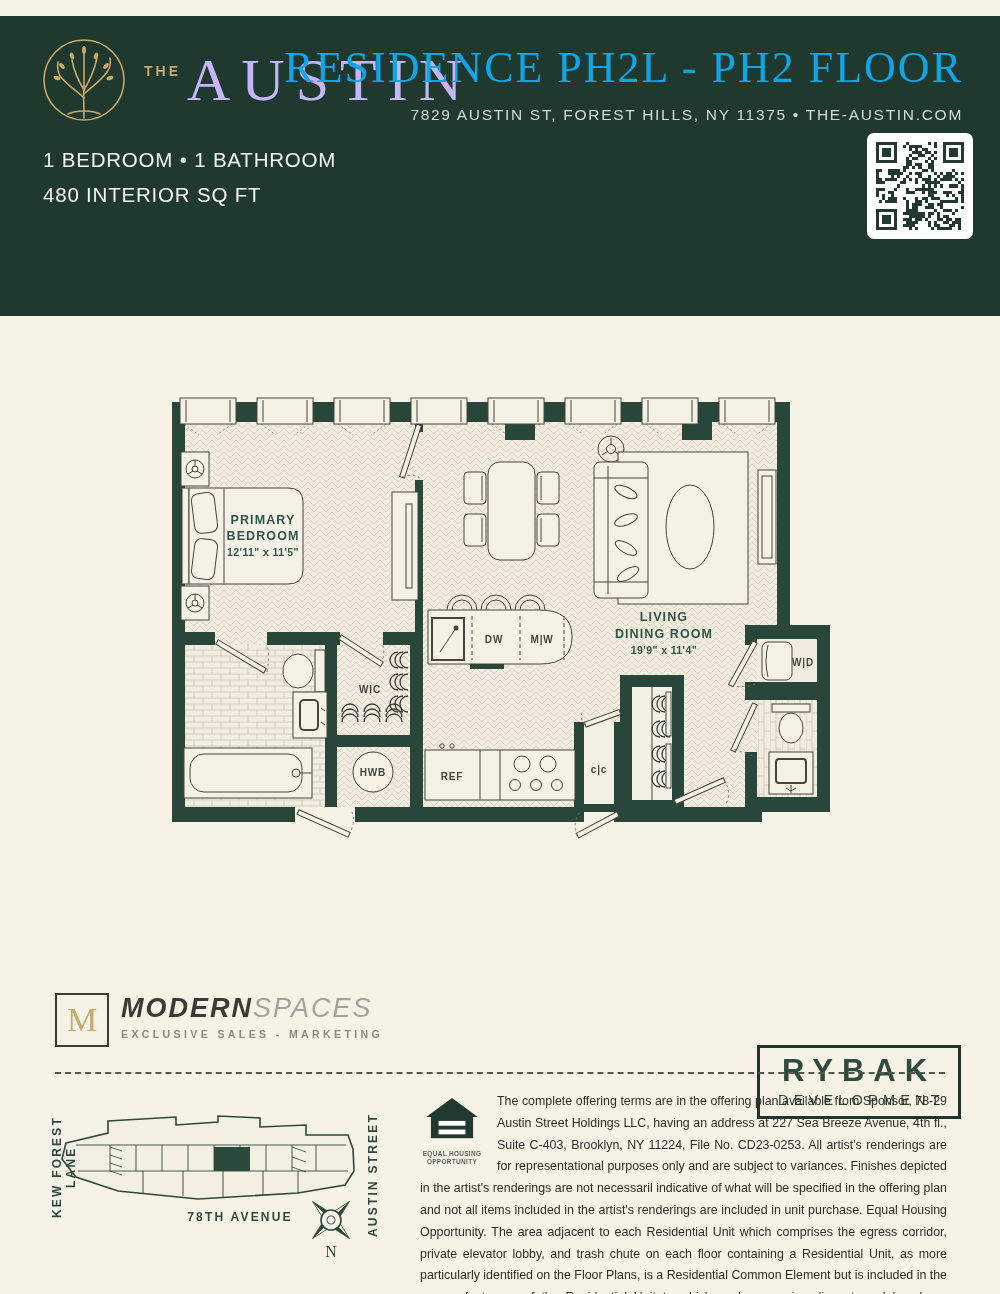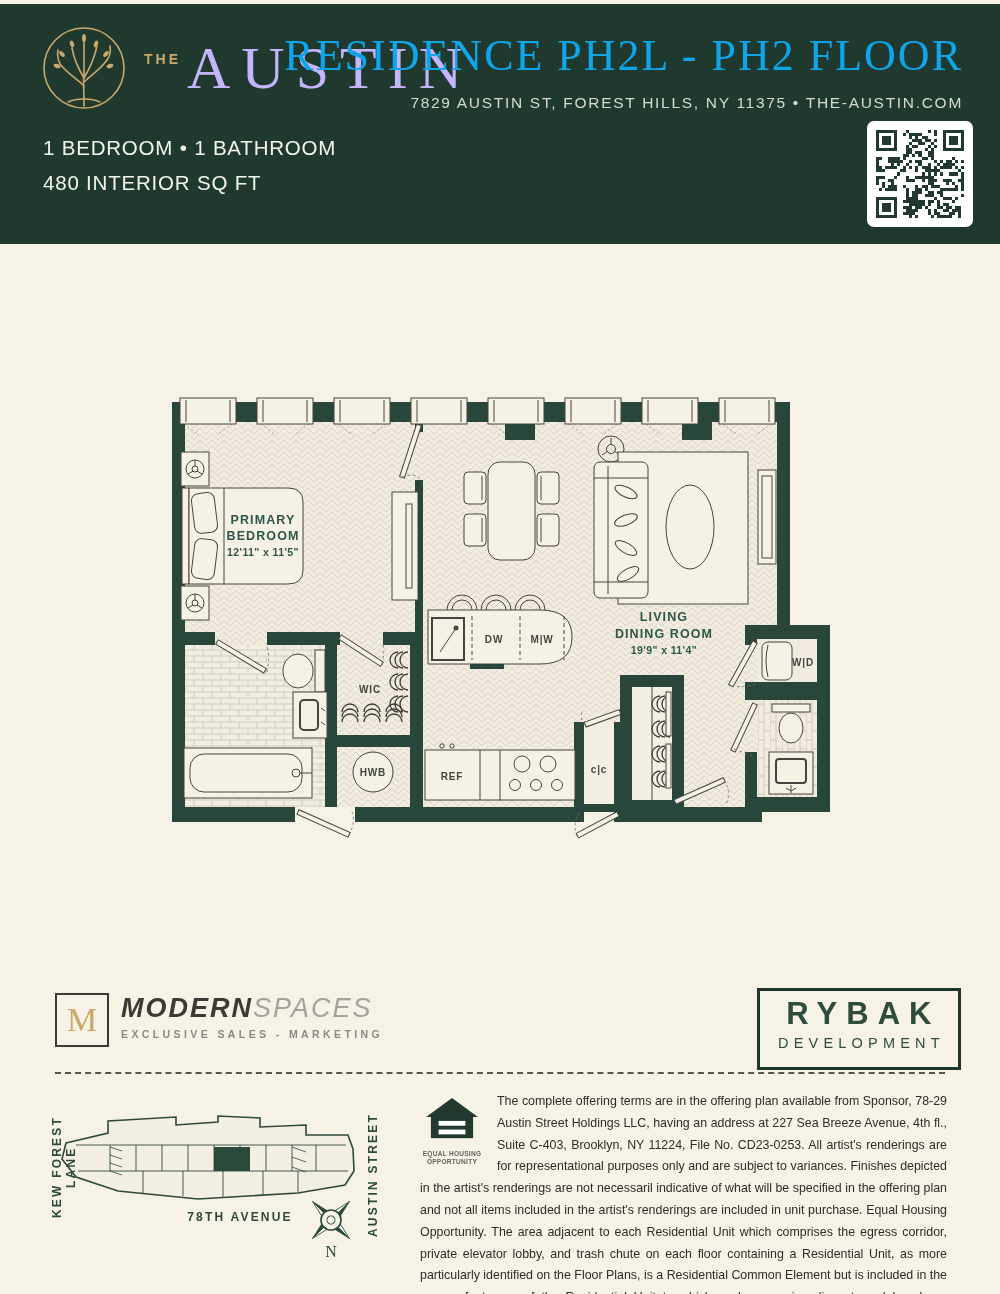--- a/index.html
+++ b/index.html
@@ -1,19 +1,19 @@
 <!DOCTYPE html>
 <html><head>
 <meta charset="utf-8">
 <style>
   html,body{margin:0;padding:0;}
   .page{position:relative;width:1000px;height:1294px;background:#f7f2e6;overflow:hidden;
         font-family:"Liberation Sans",sans-serif;}
   
-  .header{position:absolute;left:0;top:4px;width:1000px;height:240px;background:#20392e;}
+  .header{position:absolute;left:0;top:16px;width:1000px;height:300px;background:#20392e;}
   .brand{position:absolute;left:40px;top:20px;display:flex;align-items:center;}
   .brand-text{margin-left:16px;display:flex;align-items:baseline;}
   .brand-the{color:#c9a86a;font-size:14px;letter-spacing:3px;font-weight:600;position:relative;top:-24px;margin-right:6px;}
   .brand-name{font-family:"Liberation Serif",serif;font-weight:400;color:#c4b5fd;font-size:60px;letter-spacing:11px;line-height:1;}
   .header-right{position:absolute;right:37px;top:26px;text-align:right;}
   .h-title{font-family:Liberation Serif, serif;font-size:44px;font-weight:400;color:#0ea5e9;letter-spacing:2px;}
   .h-address{margin-top:13px;font-size:15.5px;color:#d5dcd5;letter-spacing:1.7px;}
   .summary{position:absolute;left:43px;top:132px;color:#f2f4ef;}
   .summary .l1{font-size:20.5px;letter-spacing:.8px;}
   .summary .l2{font-size:20.5px;letter-spacing:.8px;margin-top:11px;}
@@ -35,21 +35,21 @@
   .fix-lbl{font:700 10px "Liberation Sans",sans-serif;fill:#3e463f;letter-spacing:.8px;text-anchor:middle;}
   
   .modern{position:absolute;left:55px;top:993px;display:flex;align-items:flex-start;}
   .m-box{width:54px;height:54px;border:2.5px solid #3b3a36;box-sizing:border-box;display:flex;align-items:center;justify-content:center;}
   .m-box span{font-family:"Liberation Serif",serif;font-size:34px;color:#c9a86a;}
   .m-text{margin-left:12px;}
   .m-row{display:flex;align-items:baseline;font-style:italic;}
   .m-modern{font-size:27px;font-weight:700;color:#3b3a36;letter-spacing:2px;}
   .m-spaces{font-size:27px;font-weight:300;color:#a3a29d;letter-spacing:2px;}
   .m-tag{font-size:10.5px;letter-spacing:3.4px;color:#8b8a85;font-weight:700;margin-top:4px;}
-  .rybak{position:absolute;left:757px;top:988px;border:3px solid #1d352a;padding:5px 13px 16px;text-align:center;color:#2e4c3e;}
+  .rybak{position:absolute;left:757px;top:1045px;border:3px solid #1d352a;padding:5px 13px 8px;color:#2e4c3e;}
   .rybak .r1{font-size:31px;font-weight:700;letter-spacing:9px;text-indent:9px;}
   .rybak .r2{font-size:14.5px;font-weight:400;letter-spacing:5.2px;text-indent:5px;margin-top:3px;}
   .divider{position:absolute;left:55px;width:890px;top:1072px;border-top:2px dashed #56564e;}
   .sitemap{position:absolute;left:48px;top:1094px;}
   .street{position:absolute;font-size:12px;font-weight:700;letter-spacing:2.2px;color:#2c4a3c;}
   .street-left{left:50px;top:1103px;height:128px;writing-mode:vertical-rl;transform:rotate(180deg);text-align:center;}
   .street-right{left:366px;top:1103px;height:145px;writing-mode:vertical-rl;transform:rotate(180deg);text-align:center;}
   .street-bottom{left:130px;top:1210px;width:220px;text-align:center;}
   .compass{position:absolute;left:303px;top:1192px;}
   .north{position:absolute;left:317px;top:1243px;width:28px;text-align:center;font-family:"Liberation Serif",serif;

